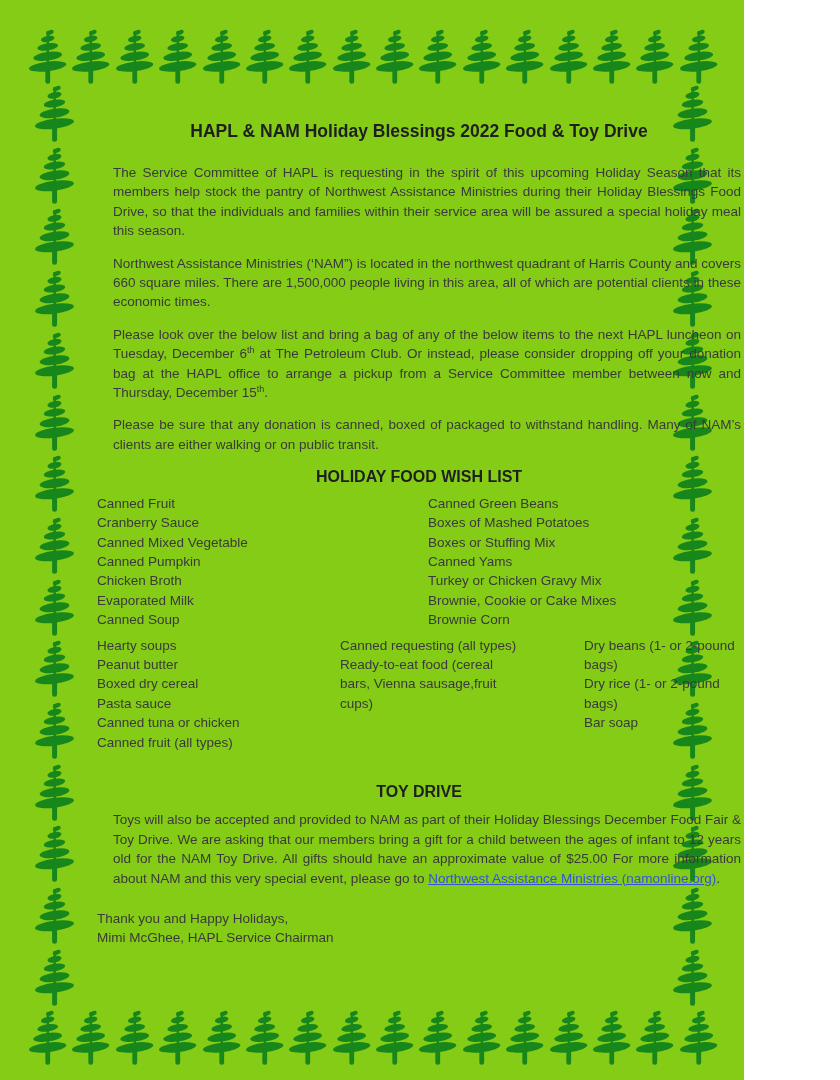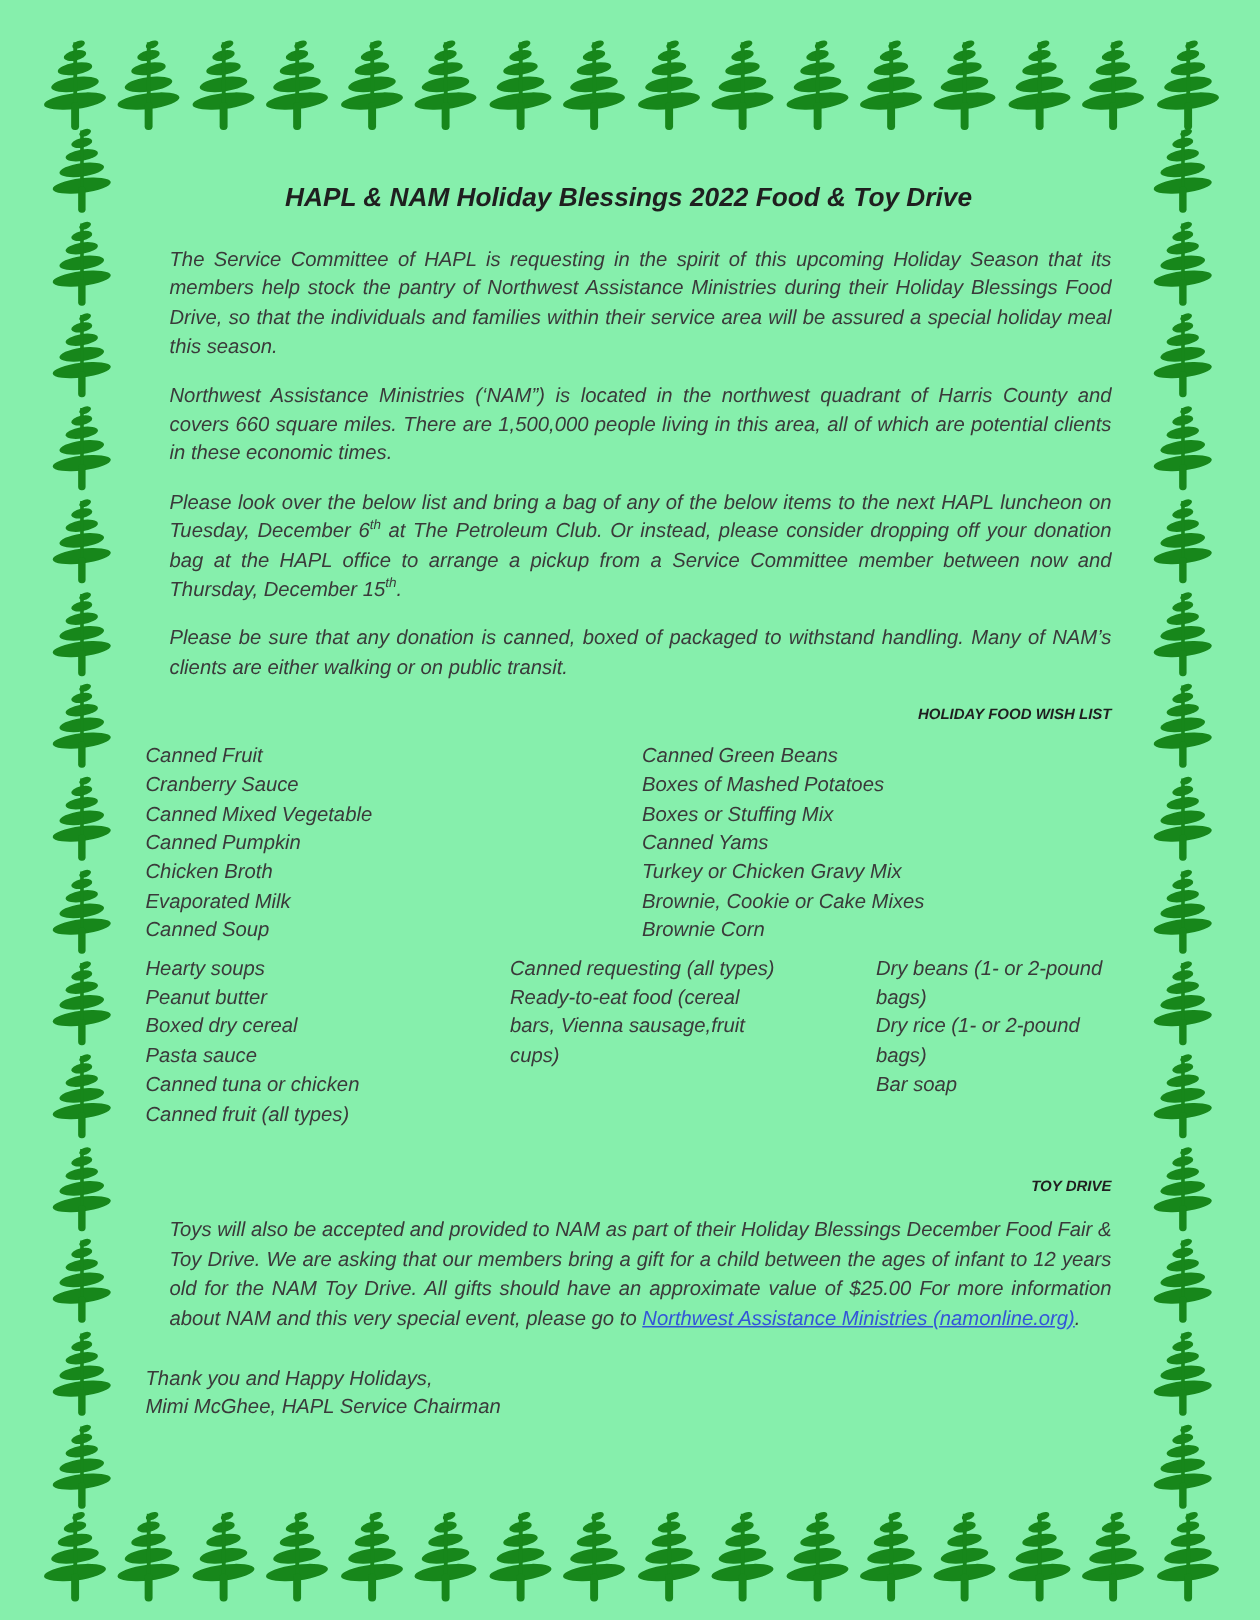--- a/index.html
+++ b/index.html
@@ -1,22 +1,21 @@
 <!DOCTYPE html>
 <html style="--tree-green: #17871b; --link-blue: #3355d8; --body-text: #3a3a3a; --heading-text: #1f1f1f;"><head>
 <meta charset="utf-8">
 <style>
   html,body{margin:0;padding:0;background:#ffffff;}
   .page{
     position:relative;
-    width:840px;height:1080px;
-    background:#86efac;
+    width:744px;height:1080px;
+    background:#84cc16;
     overflow:hidden;
     font-family:"Liberation Sans", sans-serif;
-    font-style:italic;
   }
   
   .tree{display:block;color:var(--tree-green,#17871b);}
   .tree-row{
     position:absolute;left:26px;right:24px;
     display:flex;justify-content:space-between;align-items:flex-start;
   }
   .tree-row-top{top:25px;}
   .tree-row-bottom{top:1006px;}
   .tree-row .tree{width:48px;height:64px;}
@@ -38,22 +37,22 @@
     margin:0 0 21px 0;
     text-align:center;
     font-size:17.5px;line-height:22px;
     font-weight:bold;color:var(--heading-text,#1f1f1f);
   }
   .para{margin:0 0 13px 16px;text-align:justify;}
   .para:last-child{margin-bottom:0;}
   sup{font-size:9px;line-height:0;vertical-align:super;}
   .section-heading{
     margin:7px 0 7px 0;
-    text-align:right;font-weight:bold;
-    font-size:10px;color:var(--heading-text,#1f1f1f);
+    text-align:center;font-weight:bold;
+    font-size:16px;color:var(--heading-text,#1f1f1f);
   }
   .section-heading.toy-heading{margin-top:30px;margin-bottom:9px;}
   .cols{display:grid;margin:0 0 6px 0;}
   .wish-cols{grid-template-columns:291px 1fr;gap:40px;}
   .cont-cols{grid-template-columns:231px 232px 1fr;gap:12px;}
   .col{display:block;}
   .col .item{margin:0;}
   .cont-cols .col-2 .item{width:178px;}
   .cont-cols .col-3 .item{width:165px;}
   .doc-link{color:var(--link-blue,#3355d8);text-decoration:underline;}

